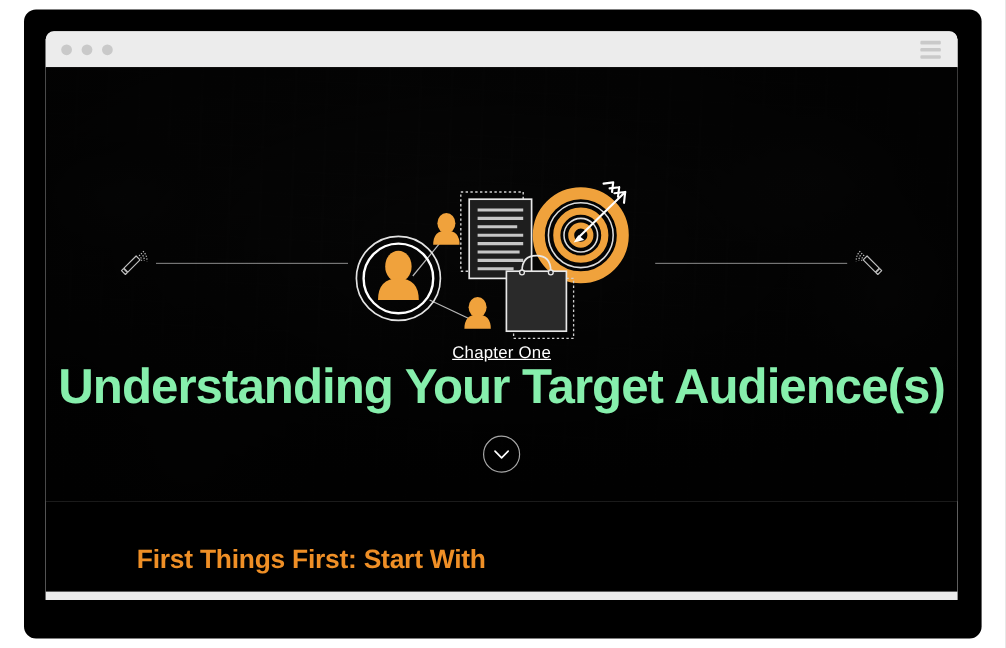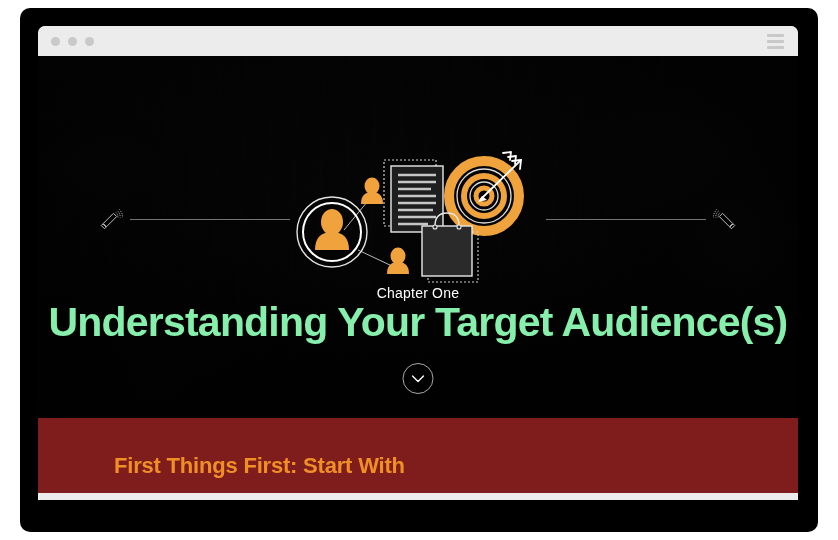--- a/index.html
+++ b/index.html
@@ -95,20 +95,21 @@
     width: 260px; height: 150px;
   }
 
   
   .chapter-label {
     position: absolute; top: 229px; left: 0; right: 0;
     text-align: center;
     color: #ffffff;
     font-size: 14px;
     letter-spacing: 0.2px;
+    text-decoration: underline;
   }
   .hero-title {
     position: absolute; top: 243px; left: 0; right: 0;
     text-align: center;
     color: #86efac;
     font-size: 41px;
     font-weight: bold;
     letter-spacing: -0.8px;
     white-space: nowrap;
   }
@@ -122,21 +123,21 @@
     border: 1px solid rgba(255,255,255,0.65);
     border-radius: 50%;
     display: flex; align-items: center; justify-content: center;
     cursor: pointer;
   }
 
   
   .content {
     position: relative;
     height: 82px;
-    background: #7f1d1d;
+    background: #000000;
   }
   .section-heading {
     position: absolute;
     left: 76px; top: 35px;
     color: #ef8f26;
     font-size: 22px;
     font-weight: bold;
     letter-spacing: -0.2px;
   }
   .content-footer-strip {

